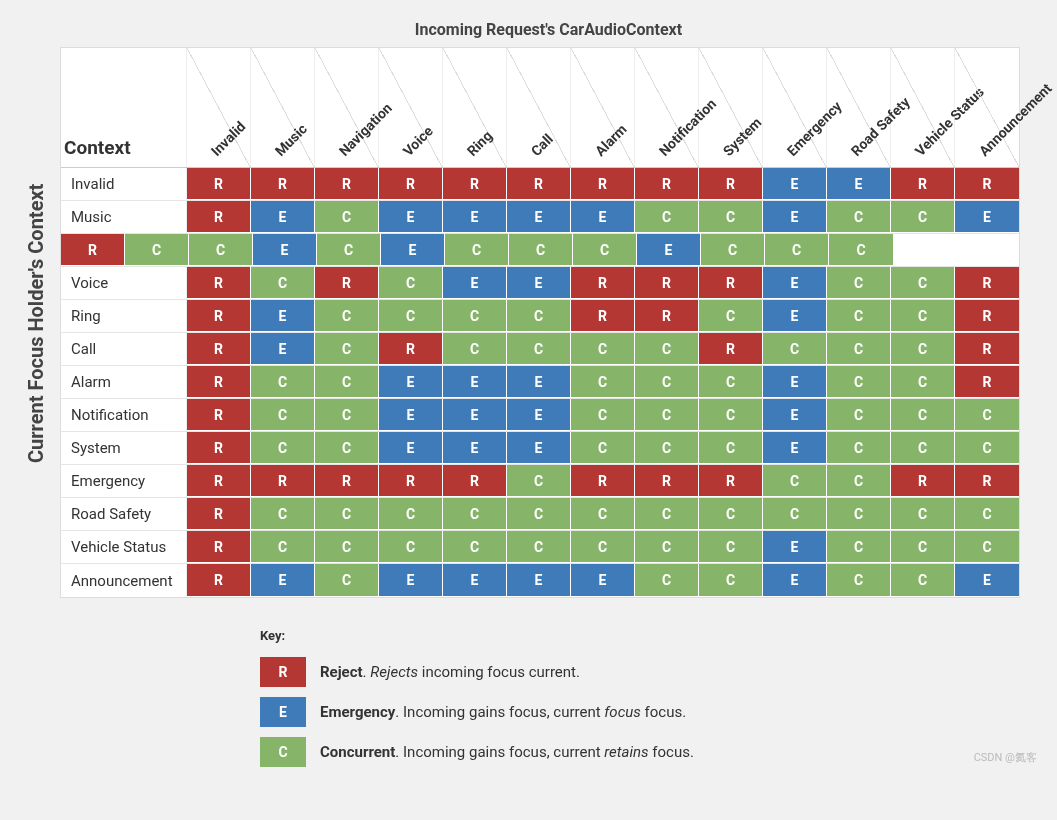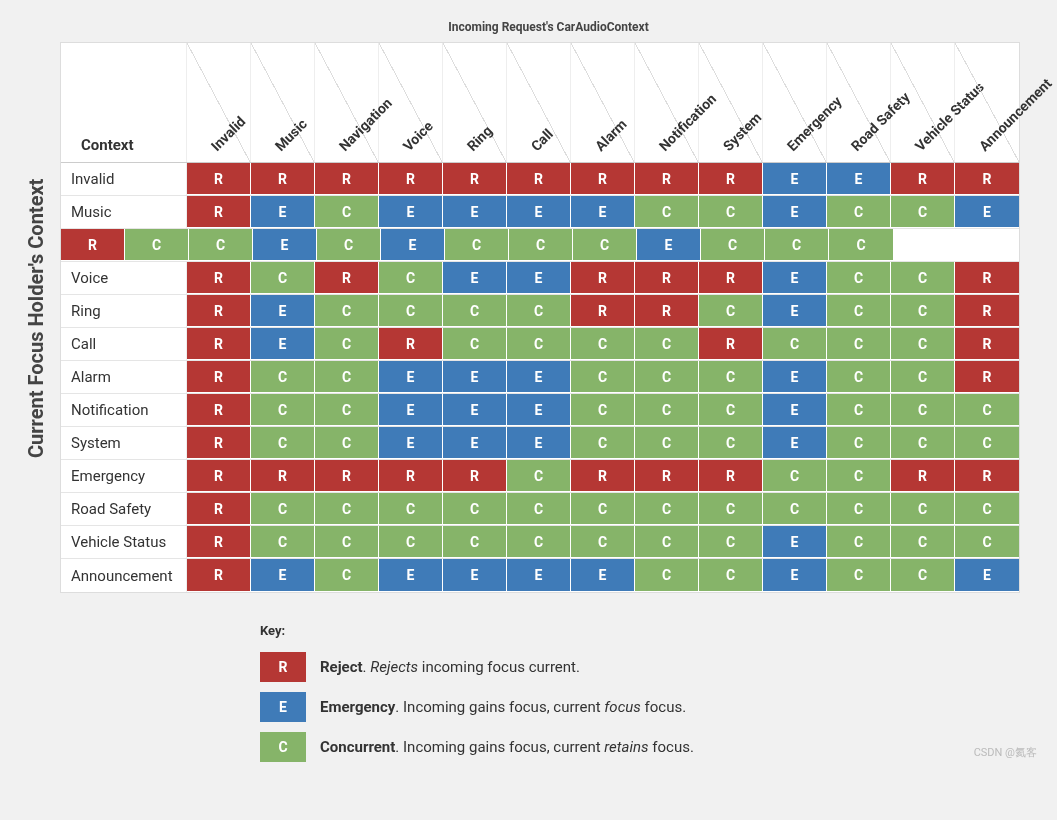--- a/index.html
+++ b/index.html
@@ -10,21 +10,21 @@
     font-family: -apple-system, BlinkMacSystemFont, "Segoe UI", Roboto, sans-serif;
     color: #333;
   }
   .frame {
     width: 1017px;
     background: #f1f1f1;
     position: relative;
   }
   .top-title {
     text-align: center;
-    font-size: 12px;
+    font-size: 16px;
     font-weight: 700;
     color: #444;
     margin-bottom: 8px;
     margin-left: 40px;
   }
   .layout {
     display: flex;
     align-items: flex-start;
   }
   .side-title {
@@ -49,22 +49,22 @@
   }
   .header-row {
     display: flex;
     height: 120px;
     border-bottom: 1px solid #ccc;
   }
   .corner {
     width: 128px;
     display: flex;
     align-items: flex-end;
-    padding: 8px 20px;
-    font-size: 15px;
+    padding: 8px 3px;
+    font-size: 19px;
     font-weight: 700;
     color: #333;
     border-right: 1px solid #eee;
   }
   .col-headers {
     flex: 1;
     display: flex;
     position: relative;
   }
   .col-head {

